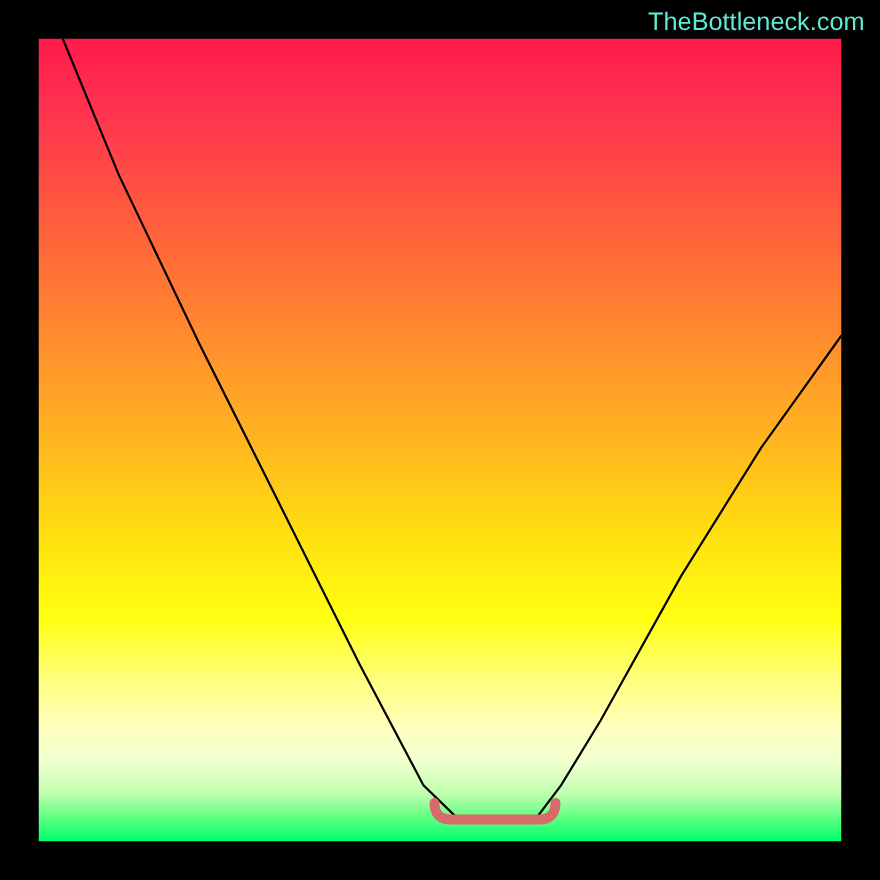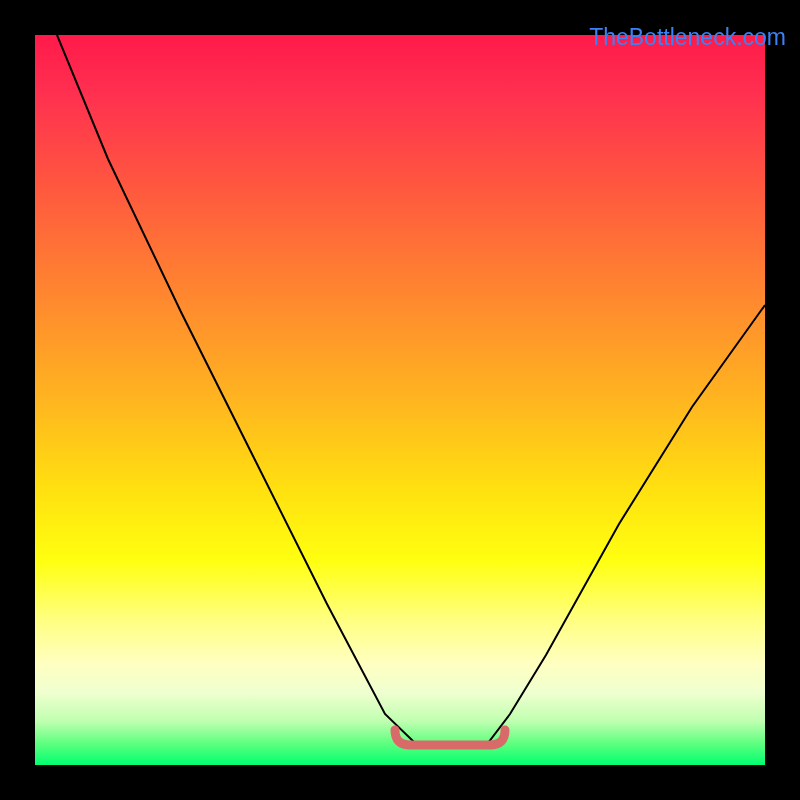--- a/index.html
+++ b/index.html
@@ -6,23 +6,23 @@
     margin: 0;
     padding: 0;
     width: 800px;
     height: 800px;
     background: #000;
     position: relative;
     font-family: Arial, sans-serif;
   }
   .watermark {
     position: absolute;
-    top: 24px;
+    top: 6px;
     right: 14px;
-    color: #3b82f6;
+    color: #5eead4;
     font-size: 23px;
     font-weight: 500;
     z-index: 10;
   }
   .plot-area {
     position: absolute;
     left: 35px;
     top: 35px;
     width: 730px;
     height: 730px;

